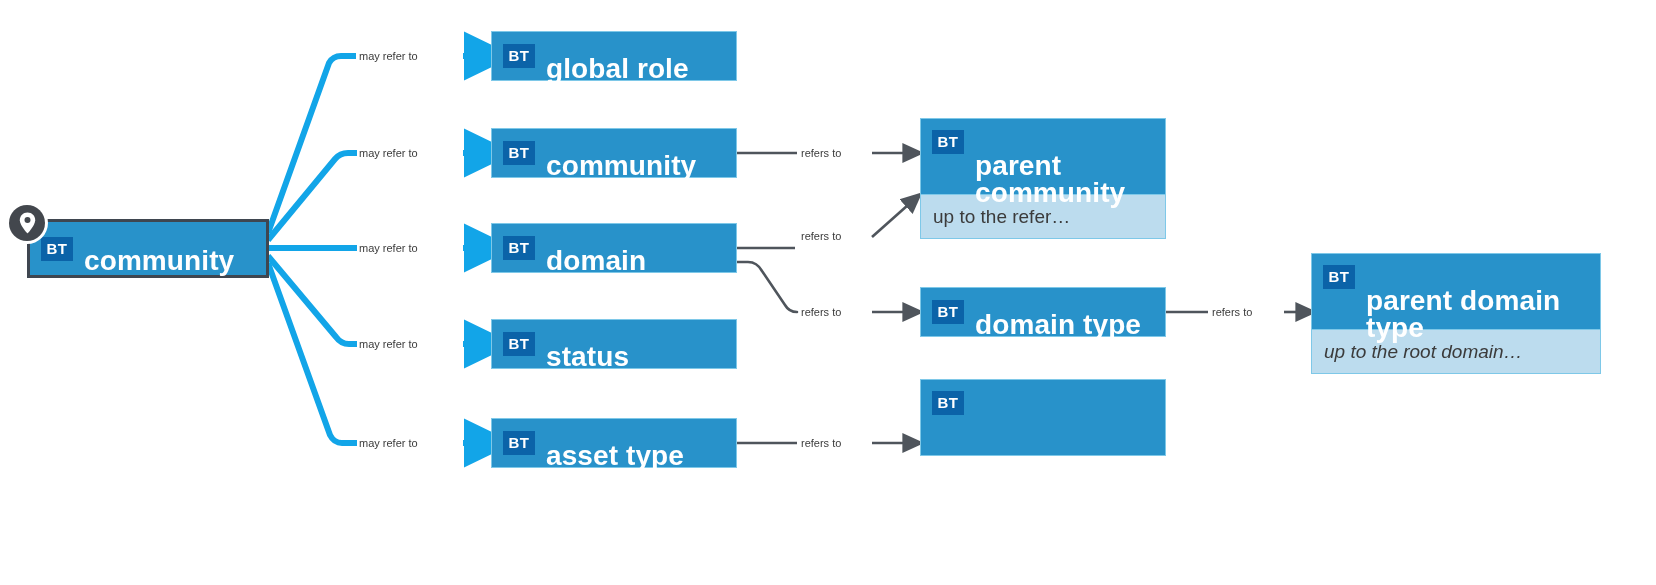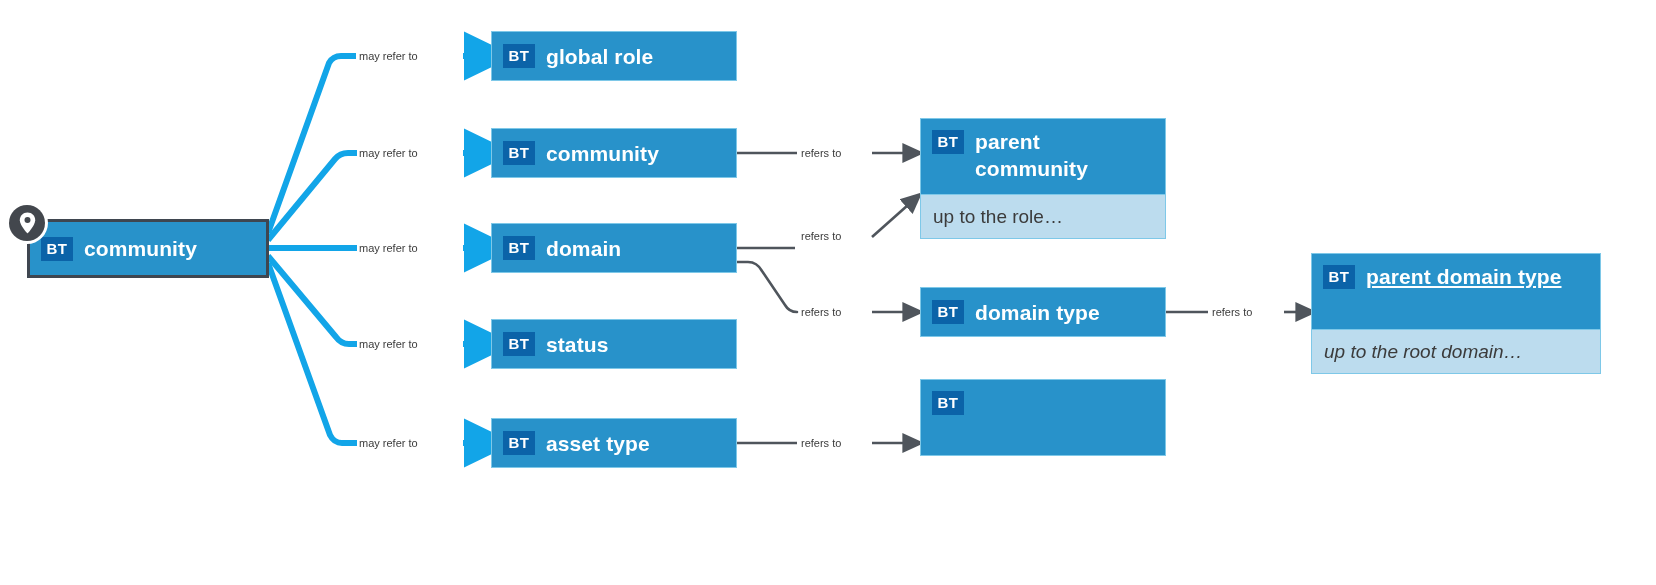--- a/index.html
+++ b/index.html
@@ -41,24 +41,25 @@
     padding: 9px 10px 9px 11px;
   }
   .node-head.single {
     align-items: center;
     padding-top: 0;
     padding-bottom: 0;
   }
   .node-title {
     color: #ffffff;
     font-weight: bold;
-    font-size: 21px;
+    font-size: 28px;
     line-height: 27px;
     letter-spacing: .1px;
     margin-left: 11px;
+    margin-top: 24px;
   }
   .bt-badge {
     background: #0b63a8;
     color: #ffffff;
     font-weight: bold;
     font-size: 15px;
     line-height: 24px;
     height: 24px;
     min-width: 32px;
     text-align: center;
@@ -230,37 +231,37 @@
       <span class="bt-badge">BT</span>
       <span class="node-title">asset type</span>
     </div>
   </div>
 
   <div class="node" style="left:920px; top:118px; width:246px; height:121px;">
     <div class="node-head" style="width:246px; height:77px;">
       <span class="bt-badge">BT</span>
       <span class="node-title" style="max-width:168px;">parent community</span>
     </div>
-    <div class="node-foot" style="width:246px; height:44px;">up to the role…</div>
+    <div class="node-foot" style="width:246px; height:44px;">up to the refer…</div>
   </div>
 
   <div class="node" style="left:920px; top:287px; width:246px; height:50px;">
     <div class="node-head single" style="width:246px; height:50px;">
       <span class="bt-badge">BT</span>
       <span class="node-title">domain type</span>
     </div>
   </div>
 
   <div class="node" style="left:920px; top:379px; width:246px; height:121px;">
     <div class="node-head" style="width:246px; height:77px;">
       <span class="bt-badge">BT</span>
     </div>
   </div>
 
   <div class="node" style="left:1311px; top:253px; width:290px; height:121px;">
     <div class="node-head" style="width:290px; height:77px;">
       <span class="bt-badge">BT</span>
-      <span class="node-title" style="max-width:206px;text-decoration:underline;">parent domain type</span>
+      <span class="node-title" style="max-width:206px;">parent domain type</span>
     </div>
     <div class="node-foot" style="width:290px; height:44px;font-style:italic;">up to the root domain…</div>
   </div>
 
 </div>
 
 </body></html>

